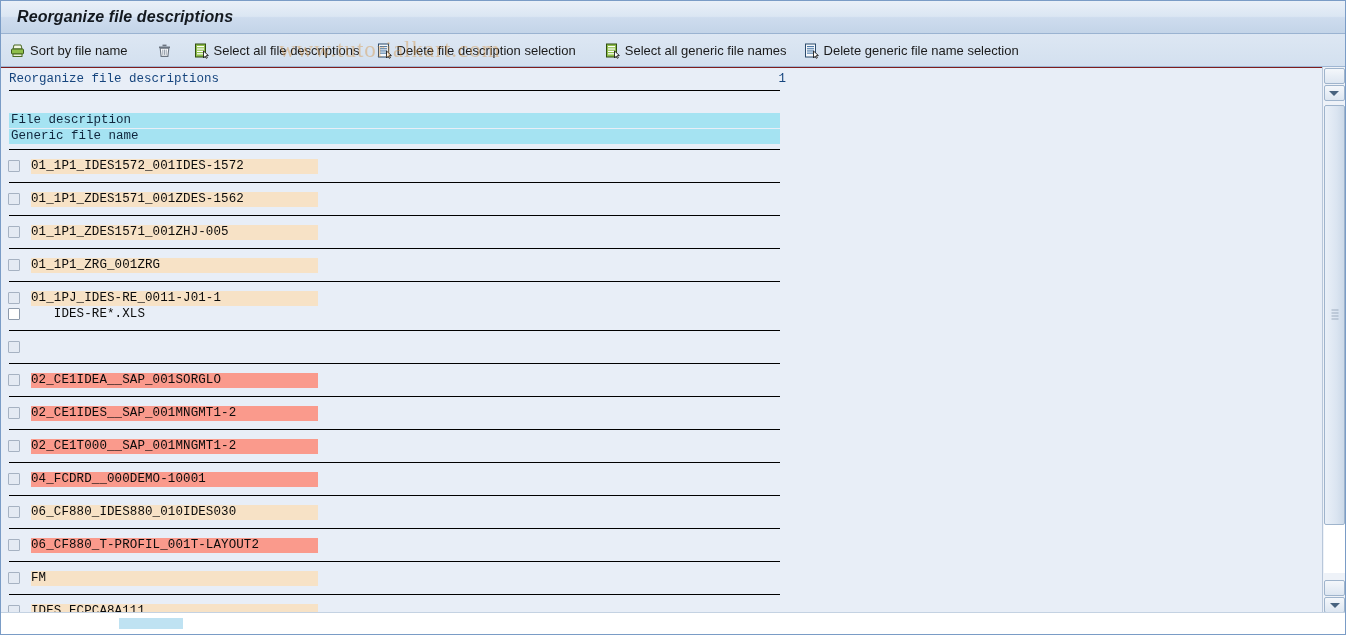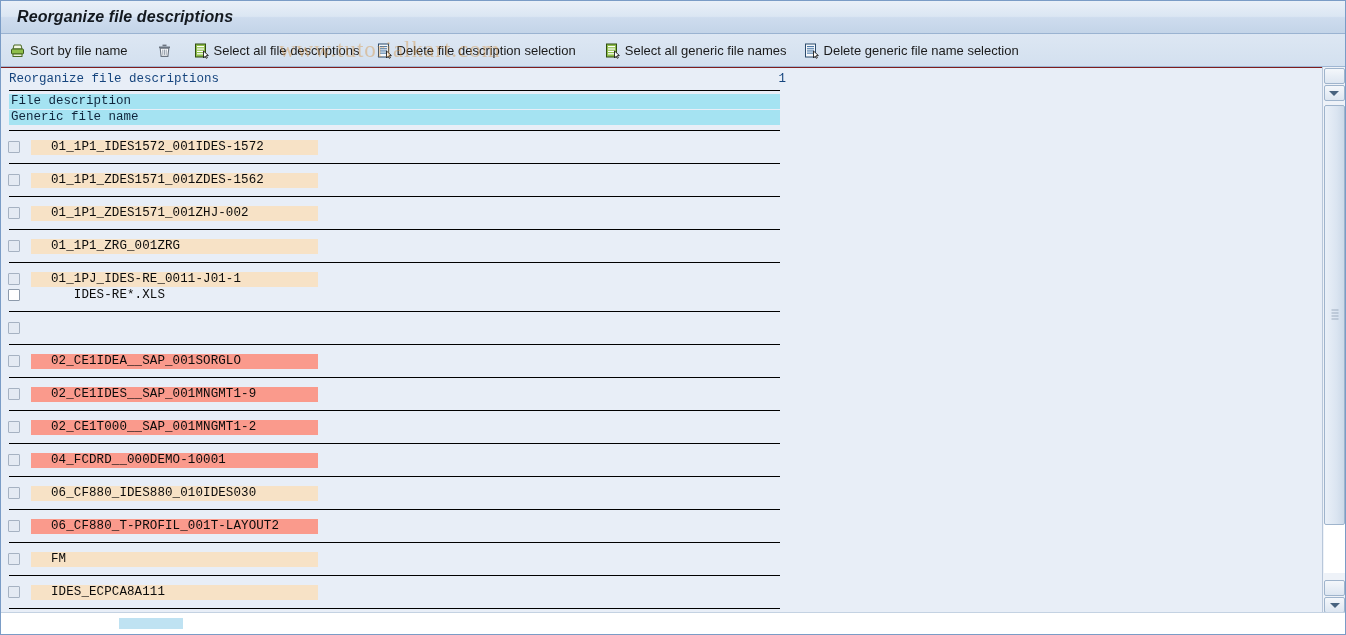--- a/index.html
+++ b/index.html
@@ -121,21 +121,21 @@
     margin-left: 8px;
     width: 771px;
     height: 0;
     border-top: 1.6px solid #000000;
   }
 
   
   .colhead-wrap {
     margin-left: 8px;
     width: 771px;
-    margin-top: 3px;
+    margin-top: 22px;
   }
   .colhead {
     background: #a5e3f2;
     height: 15px;
     line-height: 15px;
     padding-left: 2px;
     color: #10263d;
     font-family: "Liberation Mono", monospace;
     font-size: 12.5px;
     white-space: nowrap;
@@ -177,21 +177,21 @@
     cursor: pointer;
   }
   .cbox.white {
     background: #ffffff;
     border-color: #8d9aab;
   }
   .hl {
     margin-left: 11px;
     height: 15px;
     line-height: 15px;
-    padding-left: 20px;
+    padding-left: 0;
     padding-right: 4px;
     box-sizing: border-box;
     width: 287px;
     color: #0b0b0b;
     font-family: "Liberation Mono", monospace;
     font-size: 12.5px;
     white-space: pre;
     letter-spacing: 0.1px;
   }
   .hl.beige { background: #f7e2c6; }
@@ -445,21 +445,21 @@
               <div class="cbox"></div>
               <div class="hl beige">01_1P1_ZDES1571_001ZDES-1562</div>
             </div>
             <div class="row-pad"></div>
             <div class="row-sep"></div>
           </div>
           <div class="row-group">
             <div class="row-pad"></div>
             <div class="row-line">
               <div class="cbox"></div>
-              <div class="hl beige">01_1P1_ZDES1571_001ZHJ-002</div>
+              <div class="hl beige">01_1P1_ZDES1571_001ZHJ-005</div>
             </div>
             <div class="row-pad"></div>
             <div class="row-sep"></div>
           </div>
           <div class="row-group">
             <div class="row-pad"></div>
             <div class="row-line">
               <div class="cbox"></div>
               <div class="hl beige">01_1P1_ZRG_001ZRG</div>
             </div>
@@ -493,21 +493,21 @@
               <div class="cbox"></div>
               <div class="hl salmon">02_CE1IDEA__SAP_001SORGLO</div>
             </div>
             <div class="row-pad"></div>
             <div class="row-sep"></div>
           </div>
           <div class="row-group">
             <div class="row-pad"></div>
             <div class="row-line">
               <div class="cbox"></div>
-              <div class="hl salmon">02_CE1IDES__SAP_001MNGMT1-9</div>
+              <div class="hl salmon">02_CE1IDES__SAP_001MNGMT1-2</div>
             </div>
             <div class="row-pad"></div>
             <div class="row-sep"></div>
           </div>
           <div class="row-group">
             <div class="row-pad"></div>
             <div class="row-line">
               <div class="cbox"></div>
               <div class="hl salmon">02_CE1T000__SAP_001MNGMT1-2</div>
             </div>

